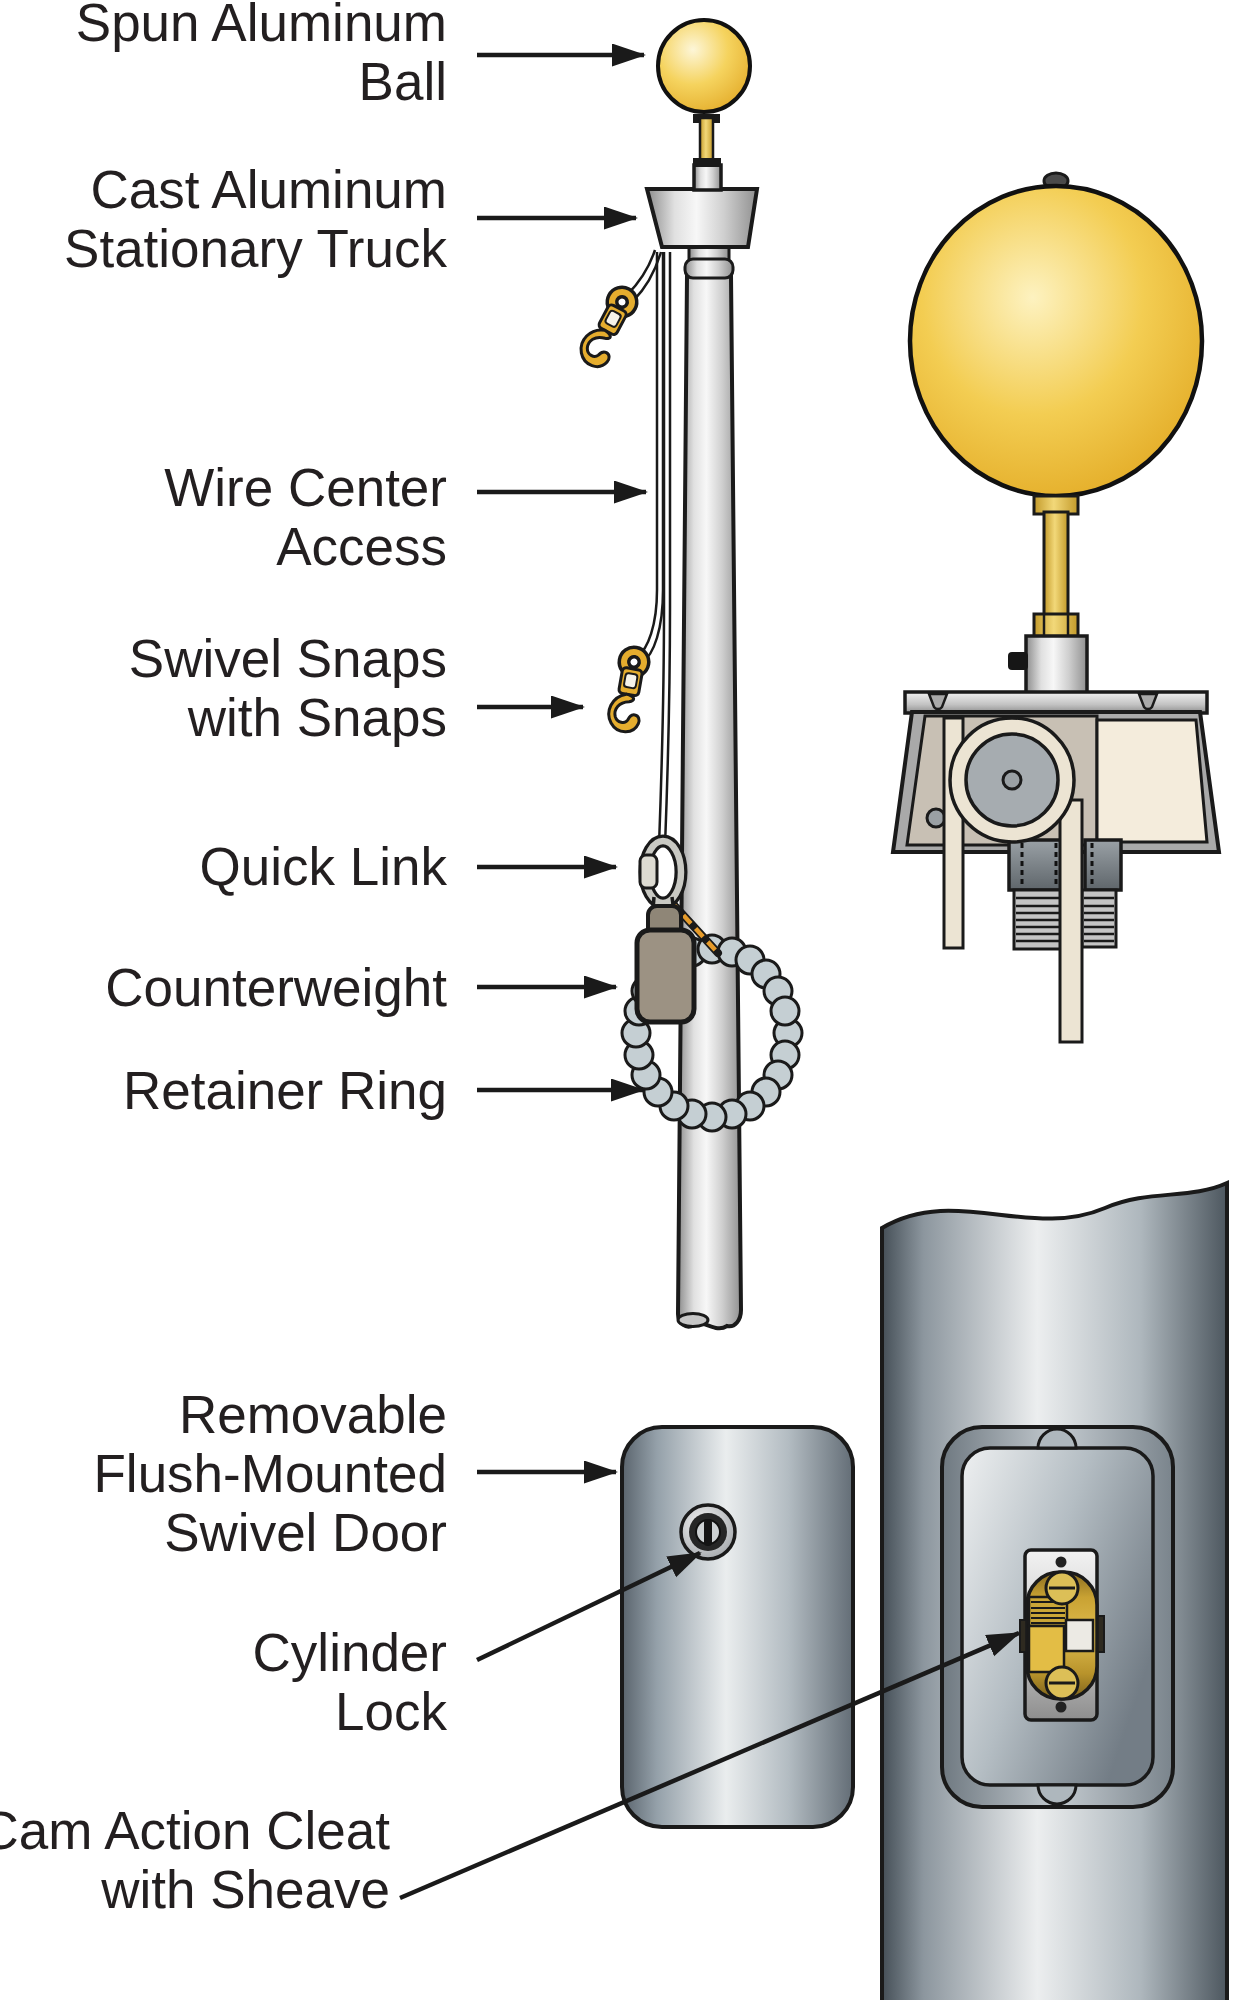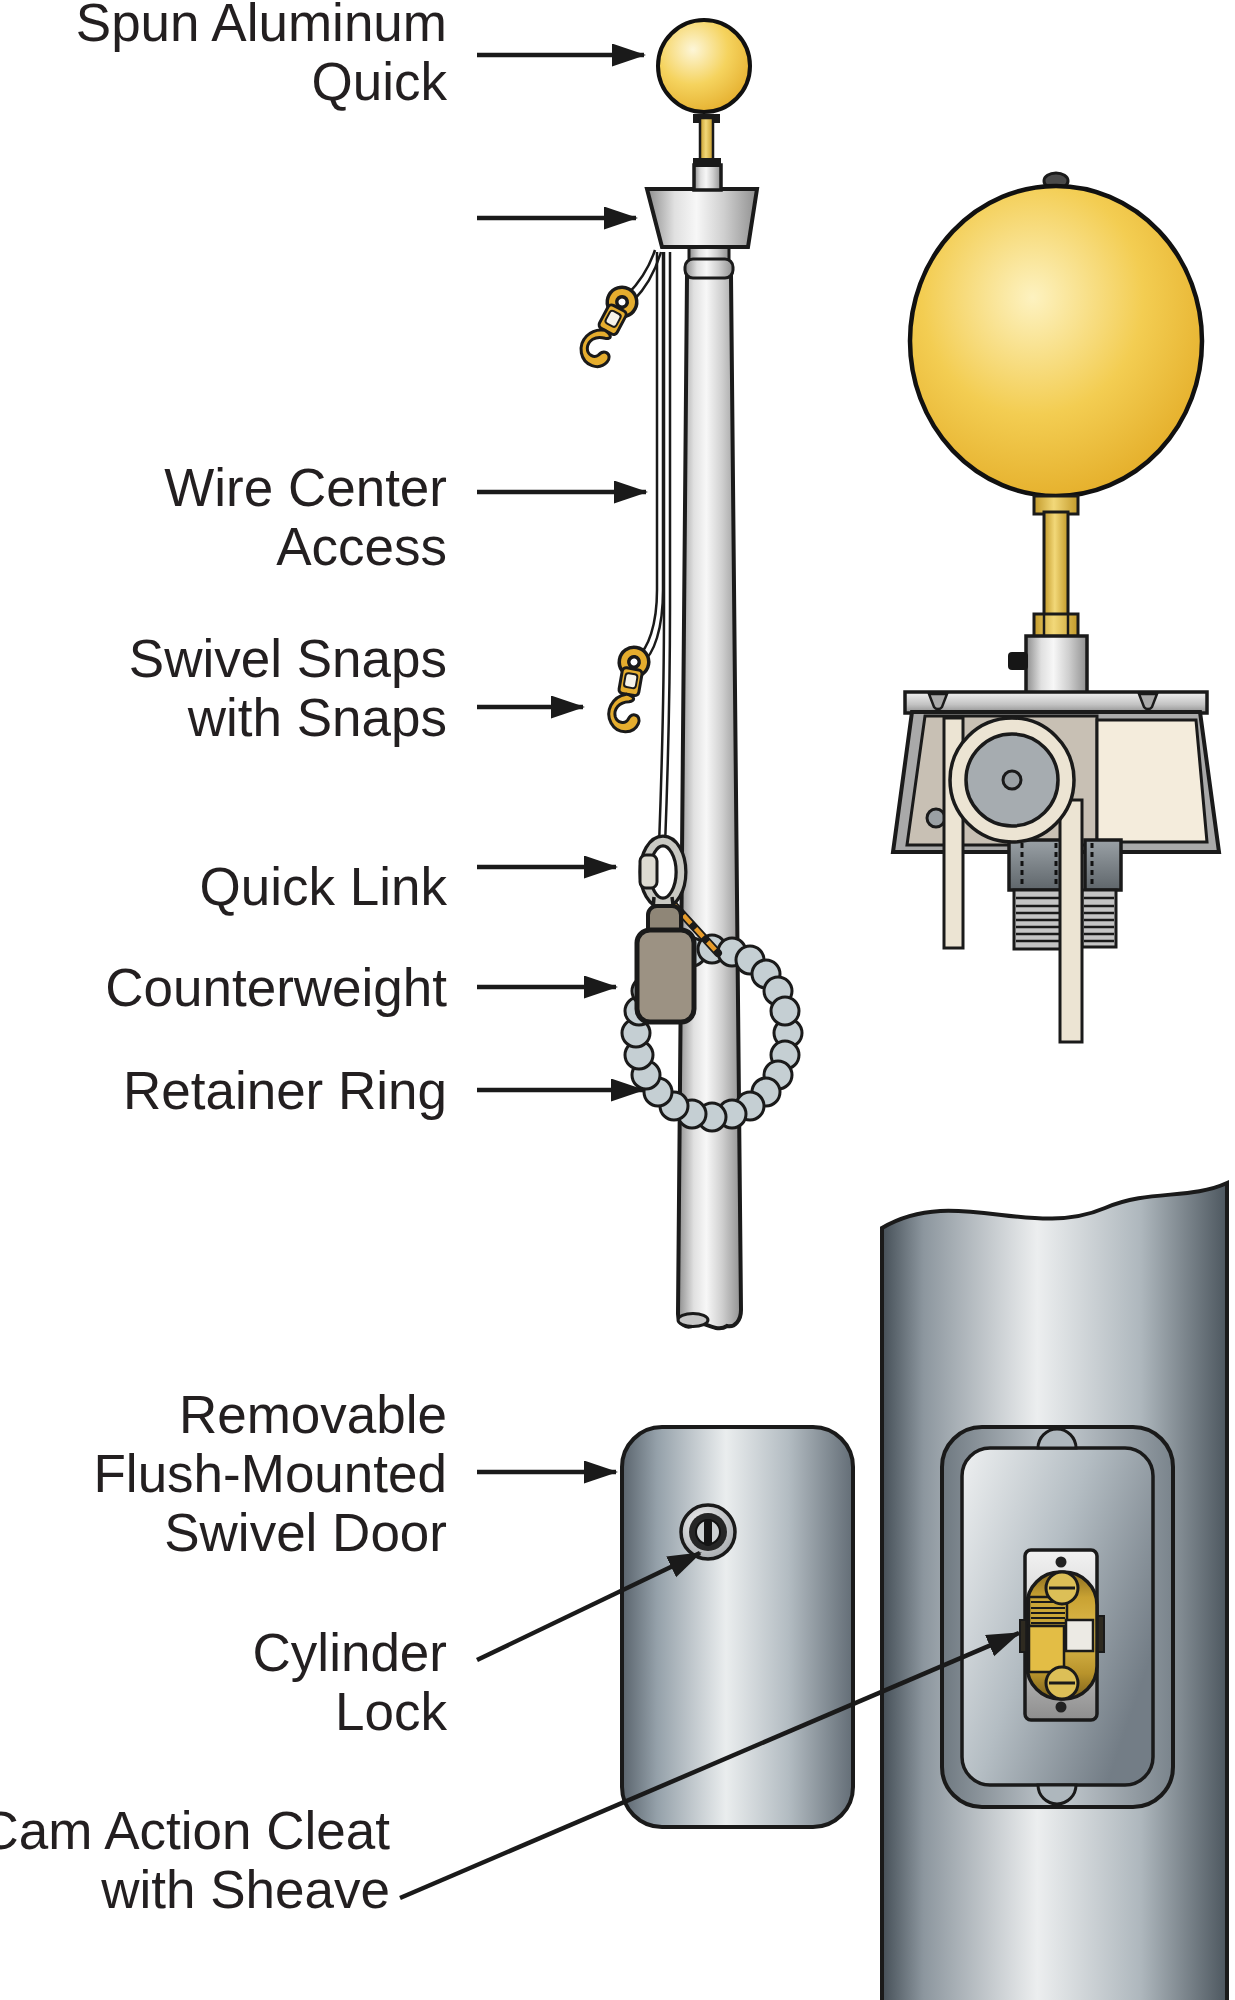--- a/index.html
+++ b/index.html
@@ -284,31 +284,35 @@
     <line x1="477" y1="987" x2="616" y2="987" marker-end="url(#ah)"></line>
     <line x1="477" y1="1090" x2="643" y2="1090" marker-end="url(#ah)"></line>
     <line x1="477" y1="1472" x2="616" y2="1472" marker-end="url(#ah)"></line>
     <line x1="477" y1="1660" x2="700" y2="1553" marker-end="url(#ah)"></line>
     <line x1="400" y1="1898" x2="1019" y2="1633" marker-end="url(#ah)"></line>
   </g>
 </svg>
 
   <div class="label right-col" style="top:-7px">
     <span>Spun Aluminum</span>
-    <span>Quick</span>
+    <span>Ball</span>
+  </div>
+  <div class="label right-col" style="top:160px">
+    <span>Cast Aluminum</span>
+    <span>Stationary Truck</span>
   </div>
   <div class="label right-col" style="top:458px">
     <span>Wire Center</span>
     <span>Access</span>
   </div>
   <div class="label right-col" style="top:629px">
     <span>Swivel Snaps</span>
     <span>with Snaps</span>
   </div>
-  <div class="label right-col" style="top:857px">
+  <div class="label right-col" style="top:837px">
     <span>Quick Link</span>
   </div>
   <div class="label right-col" style="top:958px">
     <span>Counterweight</span>
   </div>
   <div class="label right-col" style="top:1061px">
     <span>Retainer Ring</span>
   </div>
   <div class="label right-col" style="top:1385px">
     <span>Removable</span>

